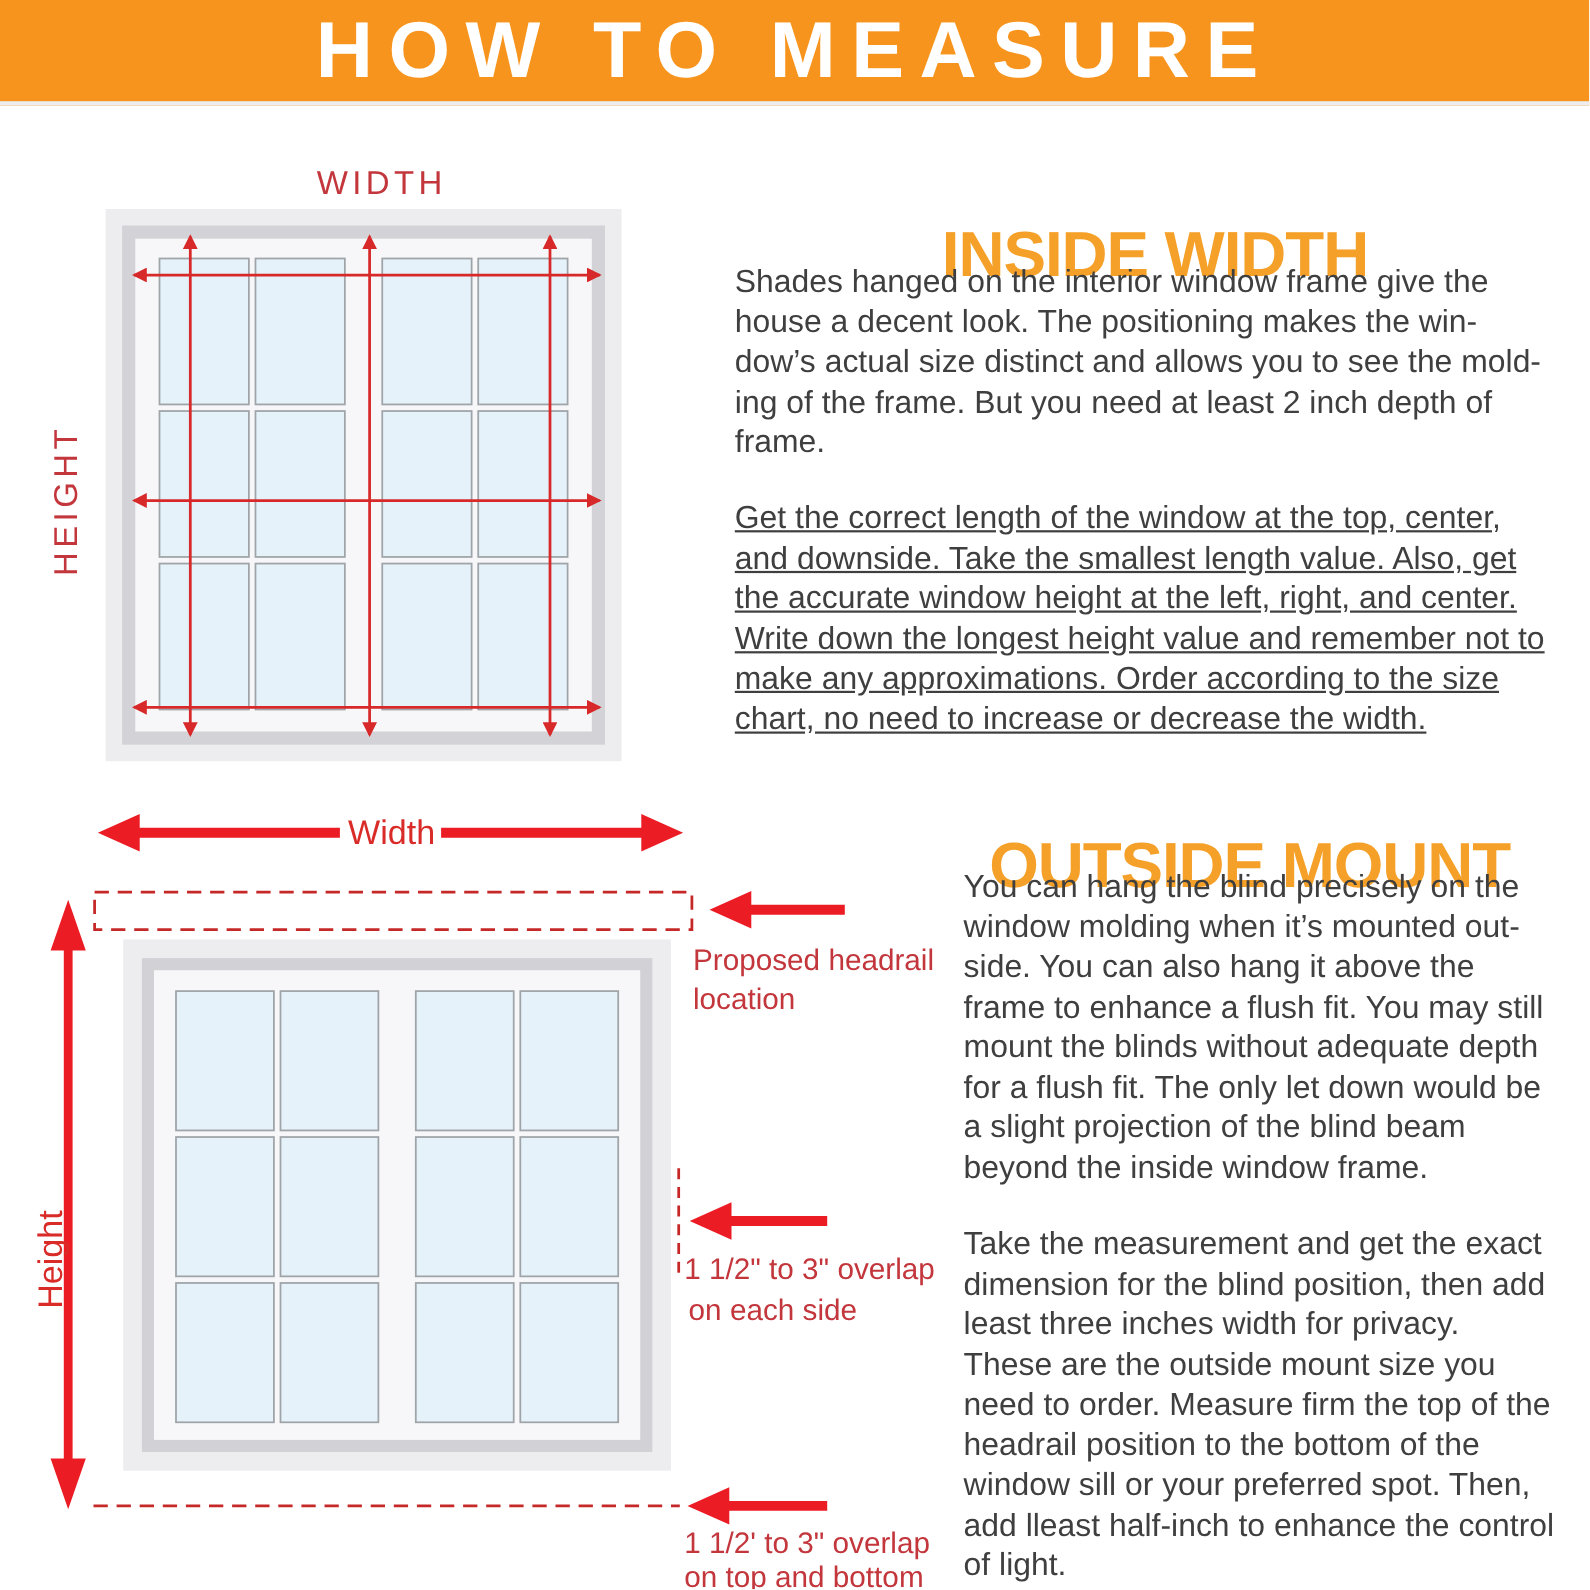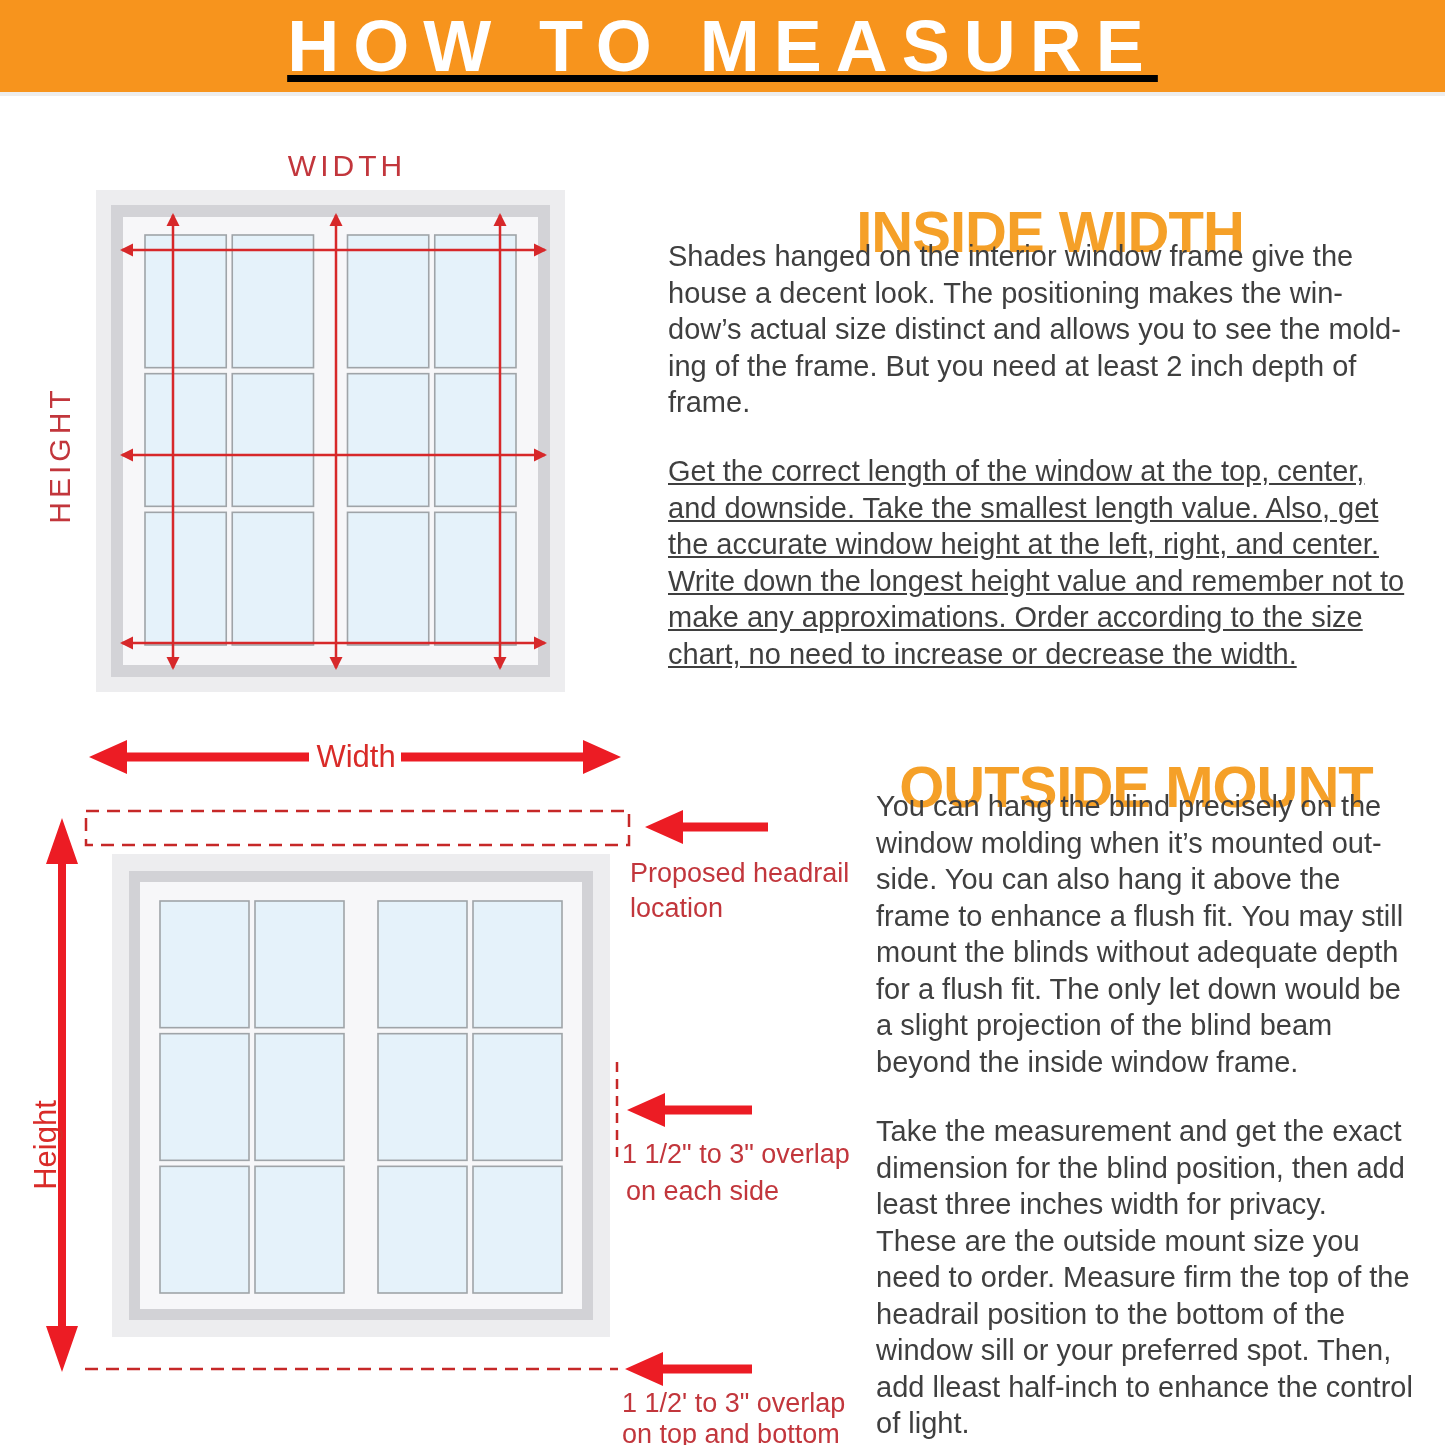--- a/index.html
+++ b/index.html
@@ -8,21 +8,21 @@
     position:relative;
     width:1445px;height:1445px;
     background:#ffffff;
     font-family:"Liberation Sans", sans-serif;
     overflow:hidden;
   }
   .banner{
     position:absolute;left:0;top:0;width:1445px;height:92px;
     background:#F7941D;
     border-bottom:4px solid #ededed;
-    display:flex;align-items:center;justify-content:center;text-decoration:underline;
+    display:flex;align-items:center;justify-content:center;
   }
   .banner h1{
     margin:0;
     color:#ffffff;
     font-size:72px;
     font-weight:700;
     letter-spacing:14px;
     white-space:nowrap;
   }
   .mount-heading{

